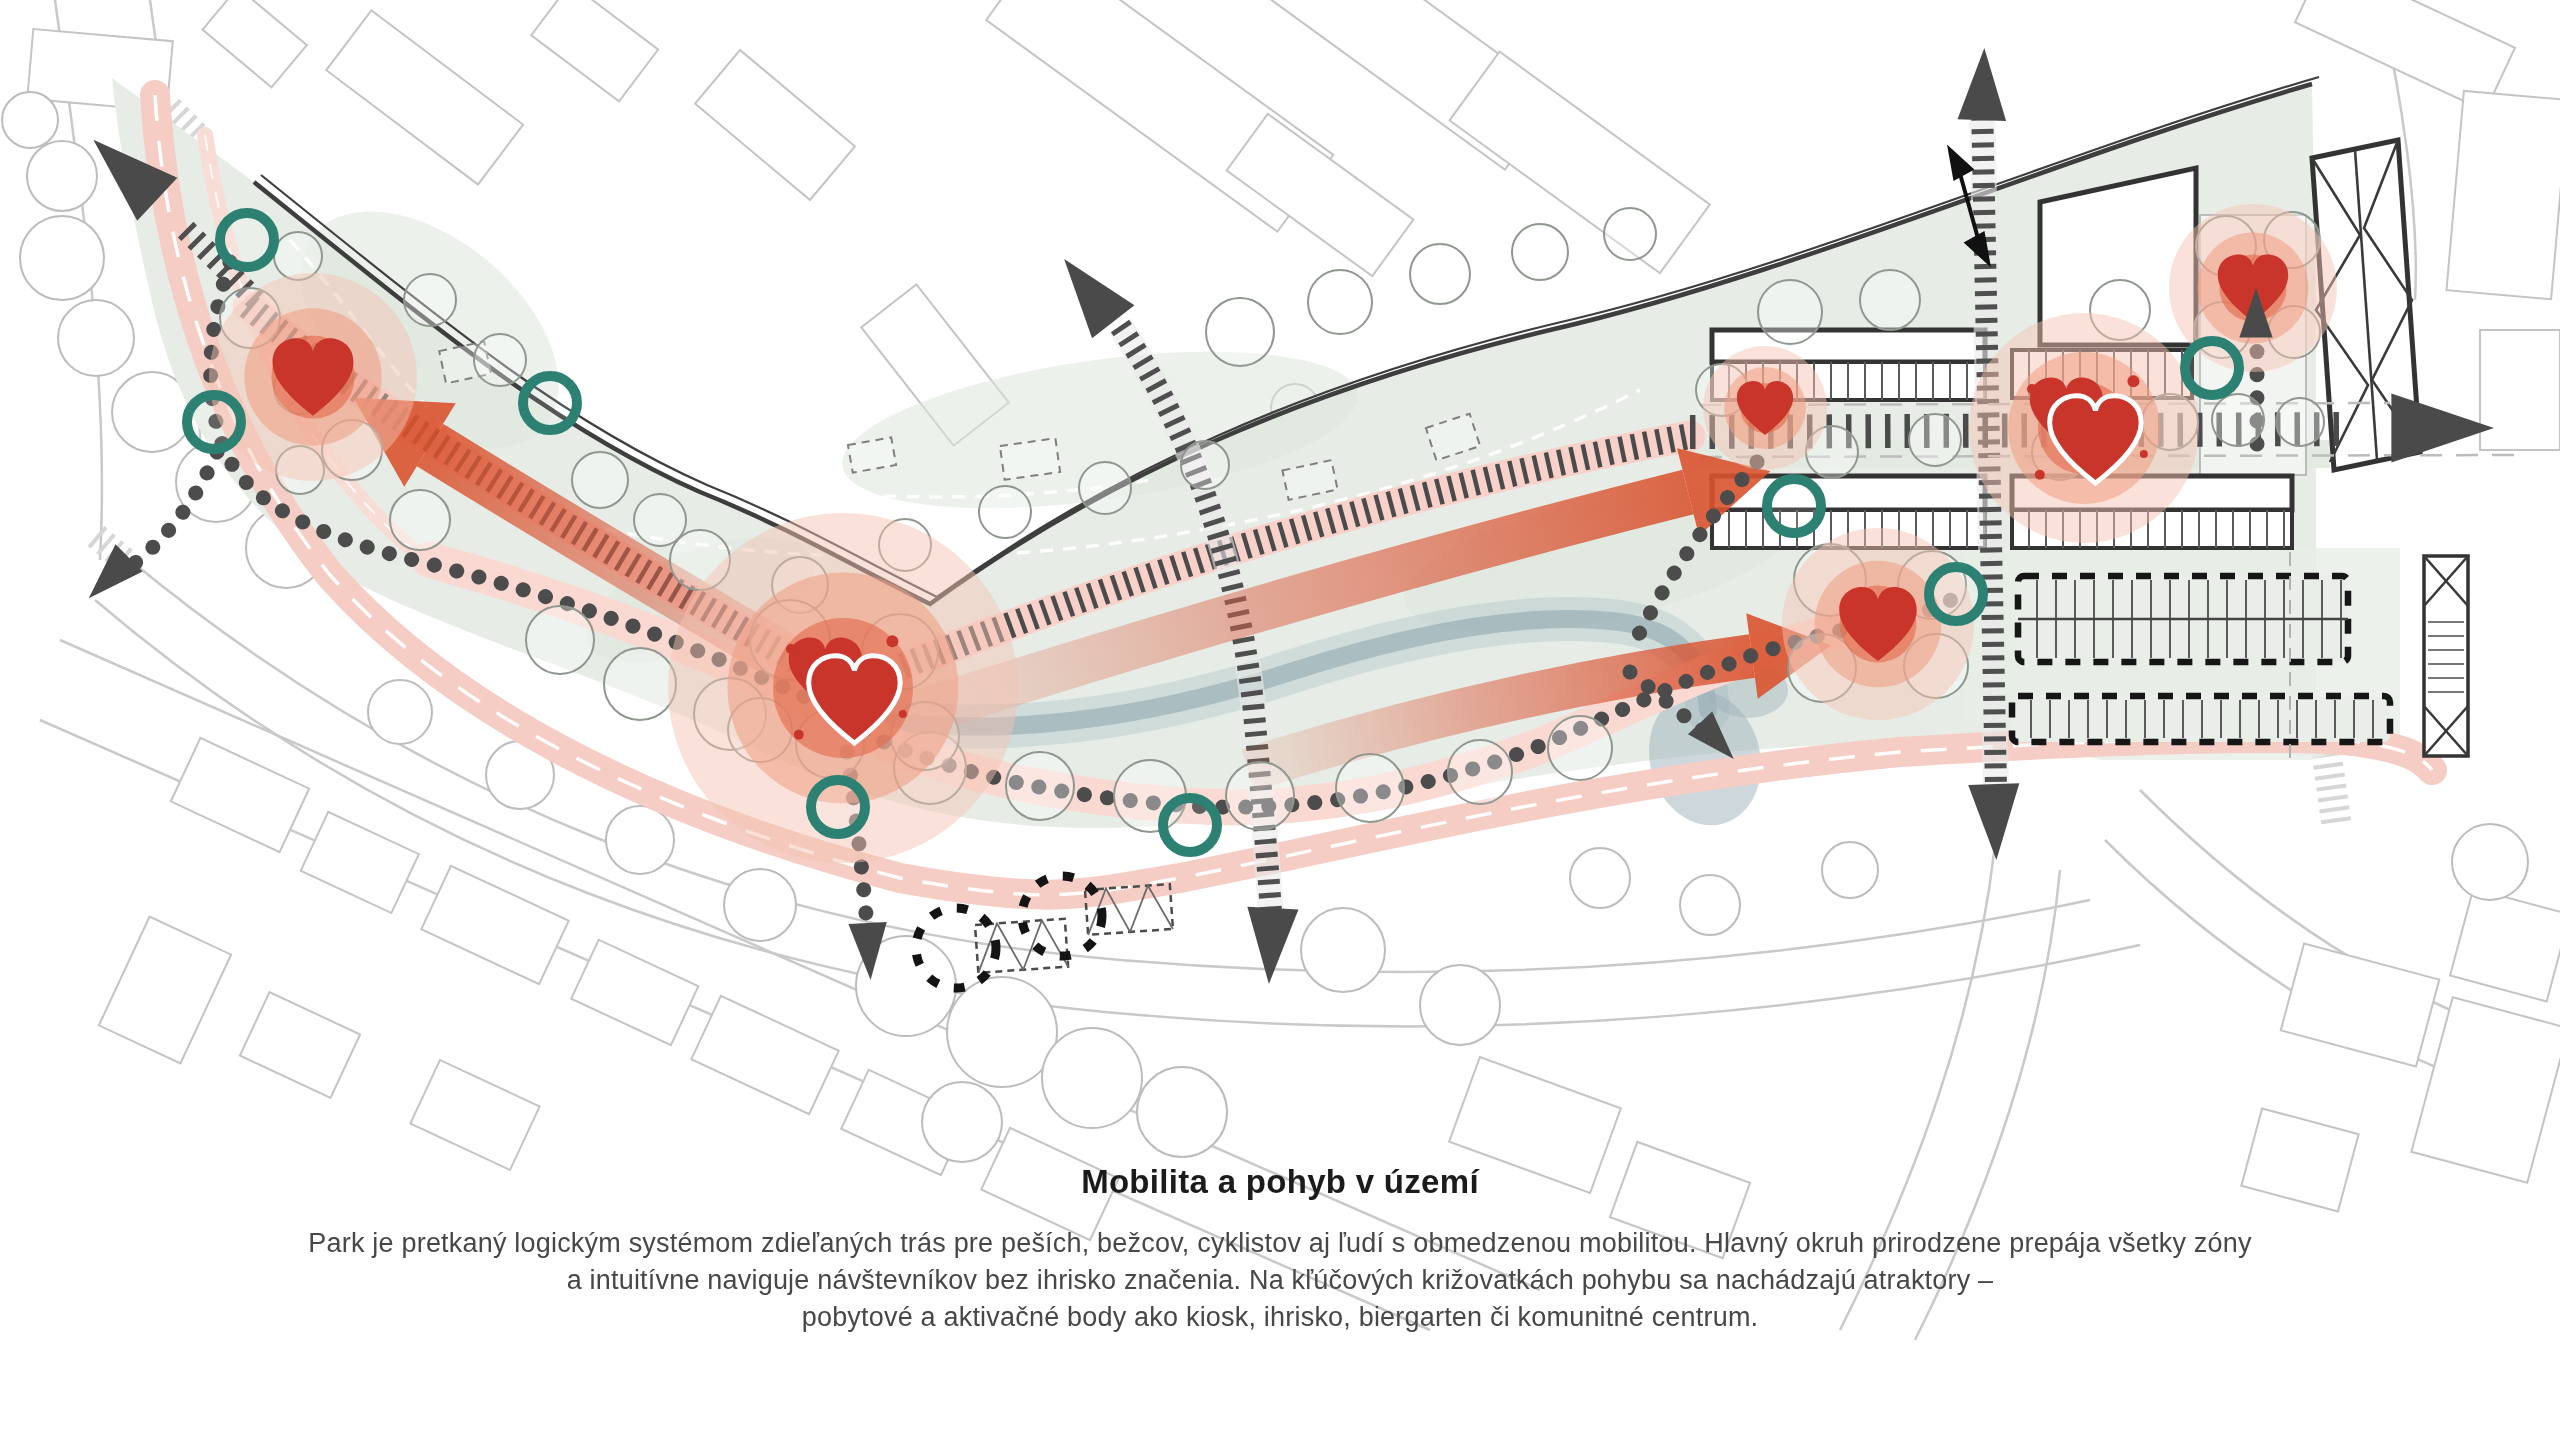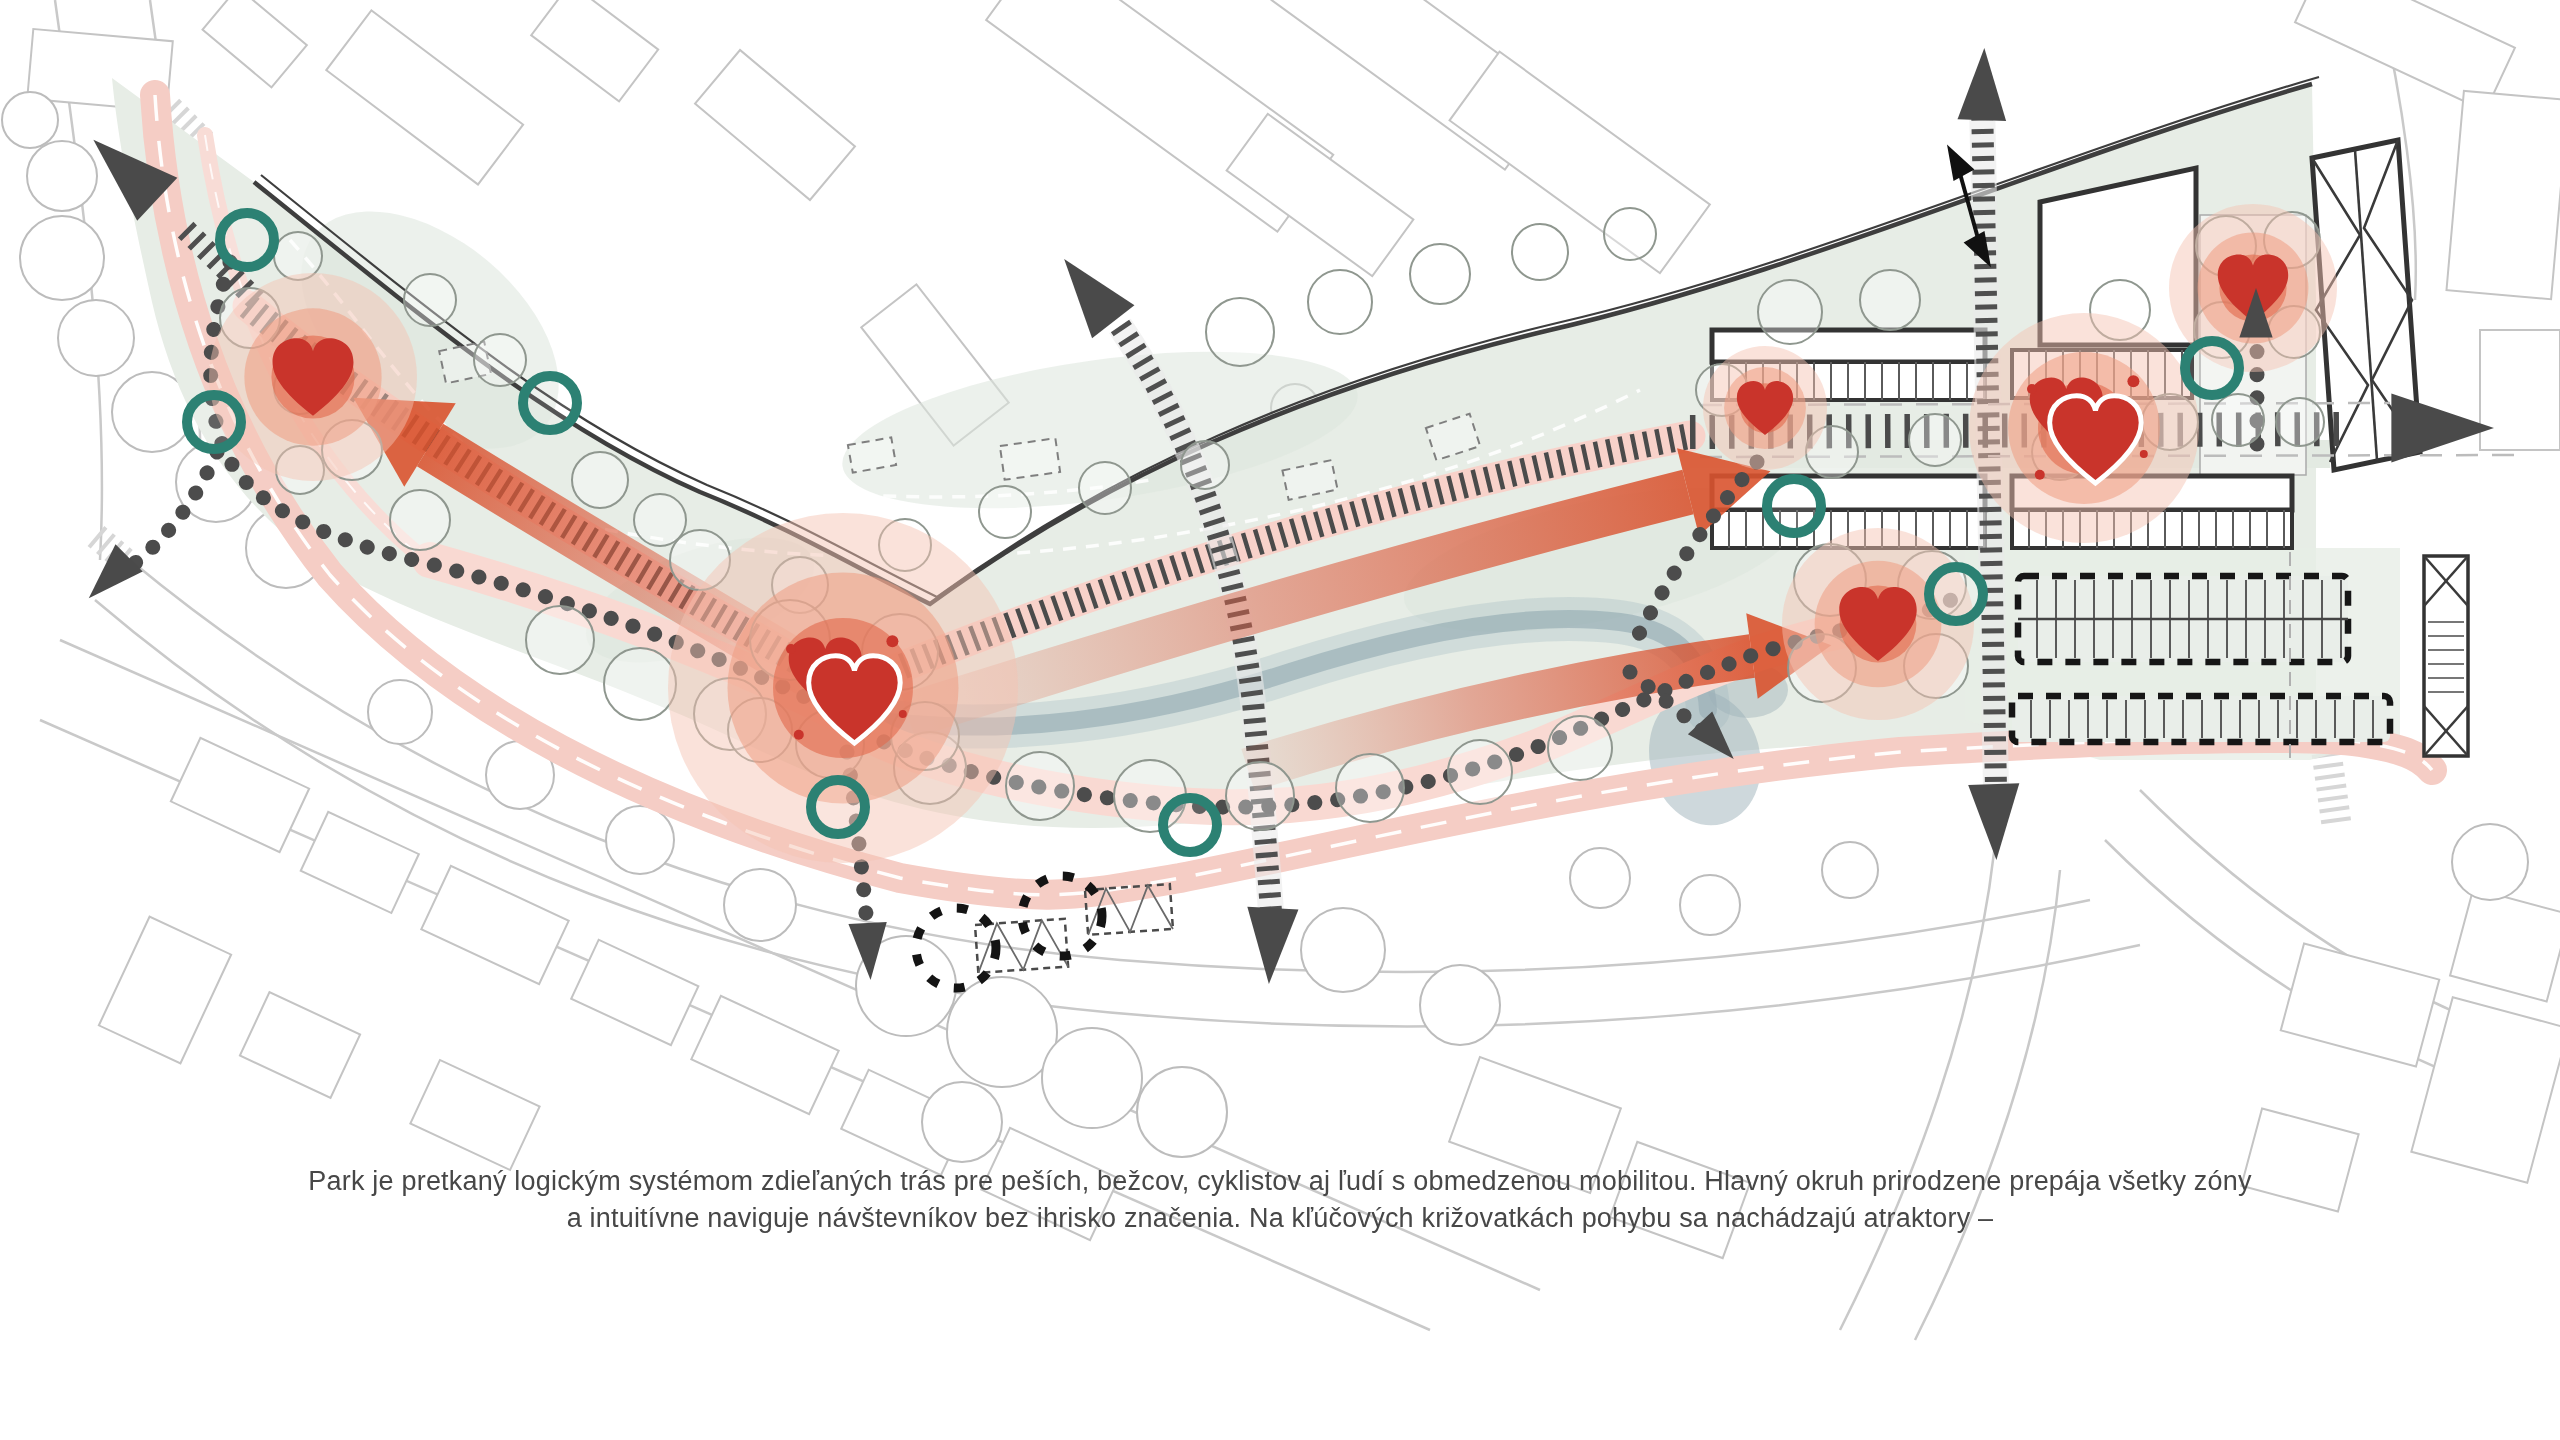--- a/index.html
+++ b/index.html
@@ -580,16 +580,18 @@
         </linearGradient>
         <linearGradient id="og2" gradientUnits="userSpaceOnUse" x1="1248" y1="770" x2="1752" y2="656">
           <stop offset="0%" stop-color="#e27e64" stop-opacity="0.14"></stop>
           <stop offset="45%" stop-color="#dd6146" stop-opacity="0.5"></stop>
           <stop offset="100%" stop-color="#d9532f" stop-opacity="0.88"></stop>
         </linearGradient>
       </defs>
     </svg>
 
 <div class="caption">
+  <div class="cap-title">Mobilita a pohyb v území</div>
   <div class="cap-line">Park je pretkaný logickým systémom zdieľaných trás pre peších, bežcov, cyklistov aj ľudí s obmedzenou mobilitou. Hlavný okruh prirodzene prepája všetky zóny</div>
   <div class="cap-line">a intuitívne naviguje návštevníkov bez ihrisko značenia. Na kľúčových križovatkách pohybu sa nachádzajú atraktory –</div>
+  <div class="cap-line">pobytové a aktivačné body ako kiosk, ihrisko, biergarten či komunitné centrum.</div>
 </div>
 </div>
 
 </body></html>

